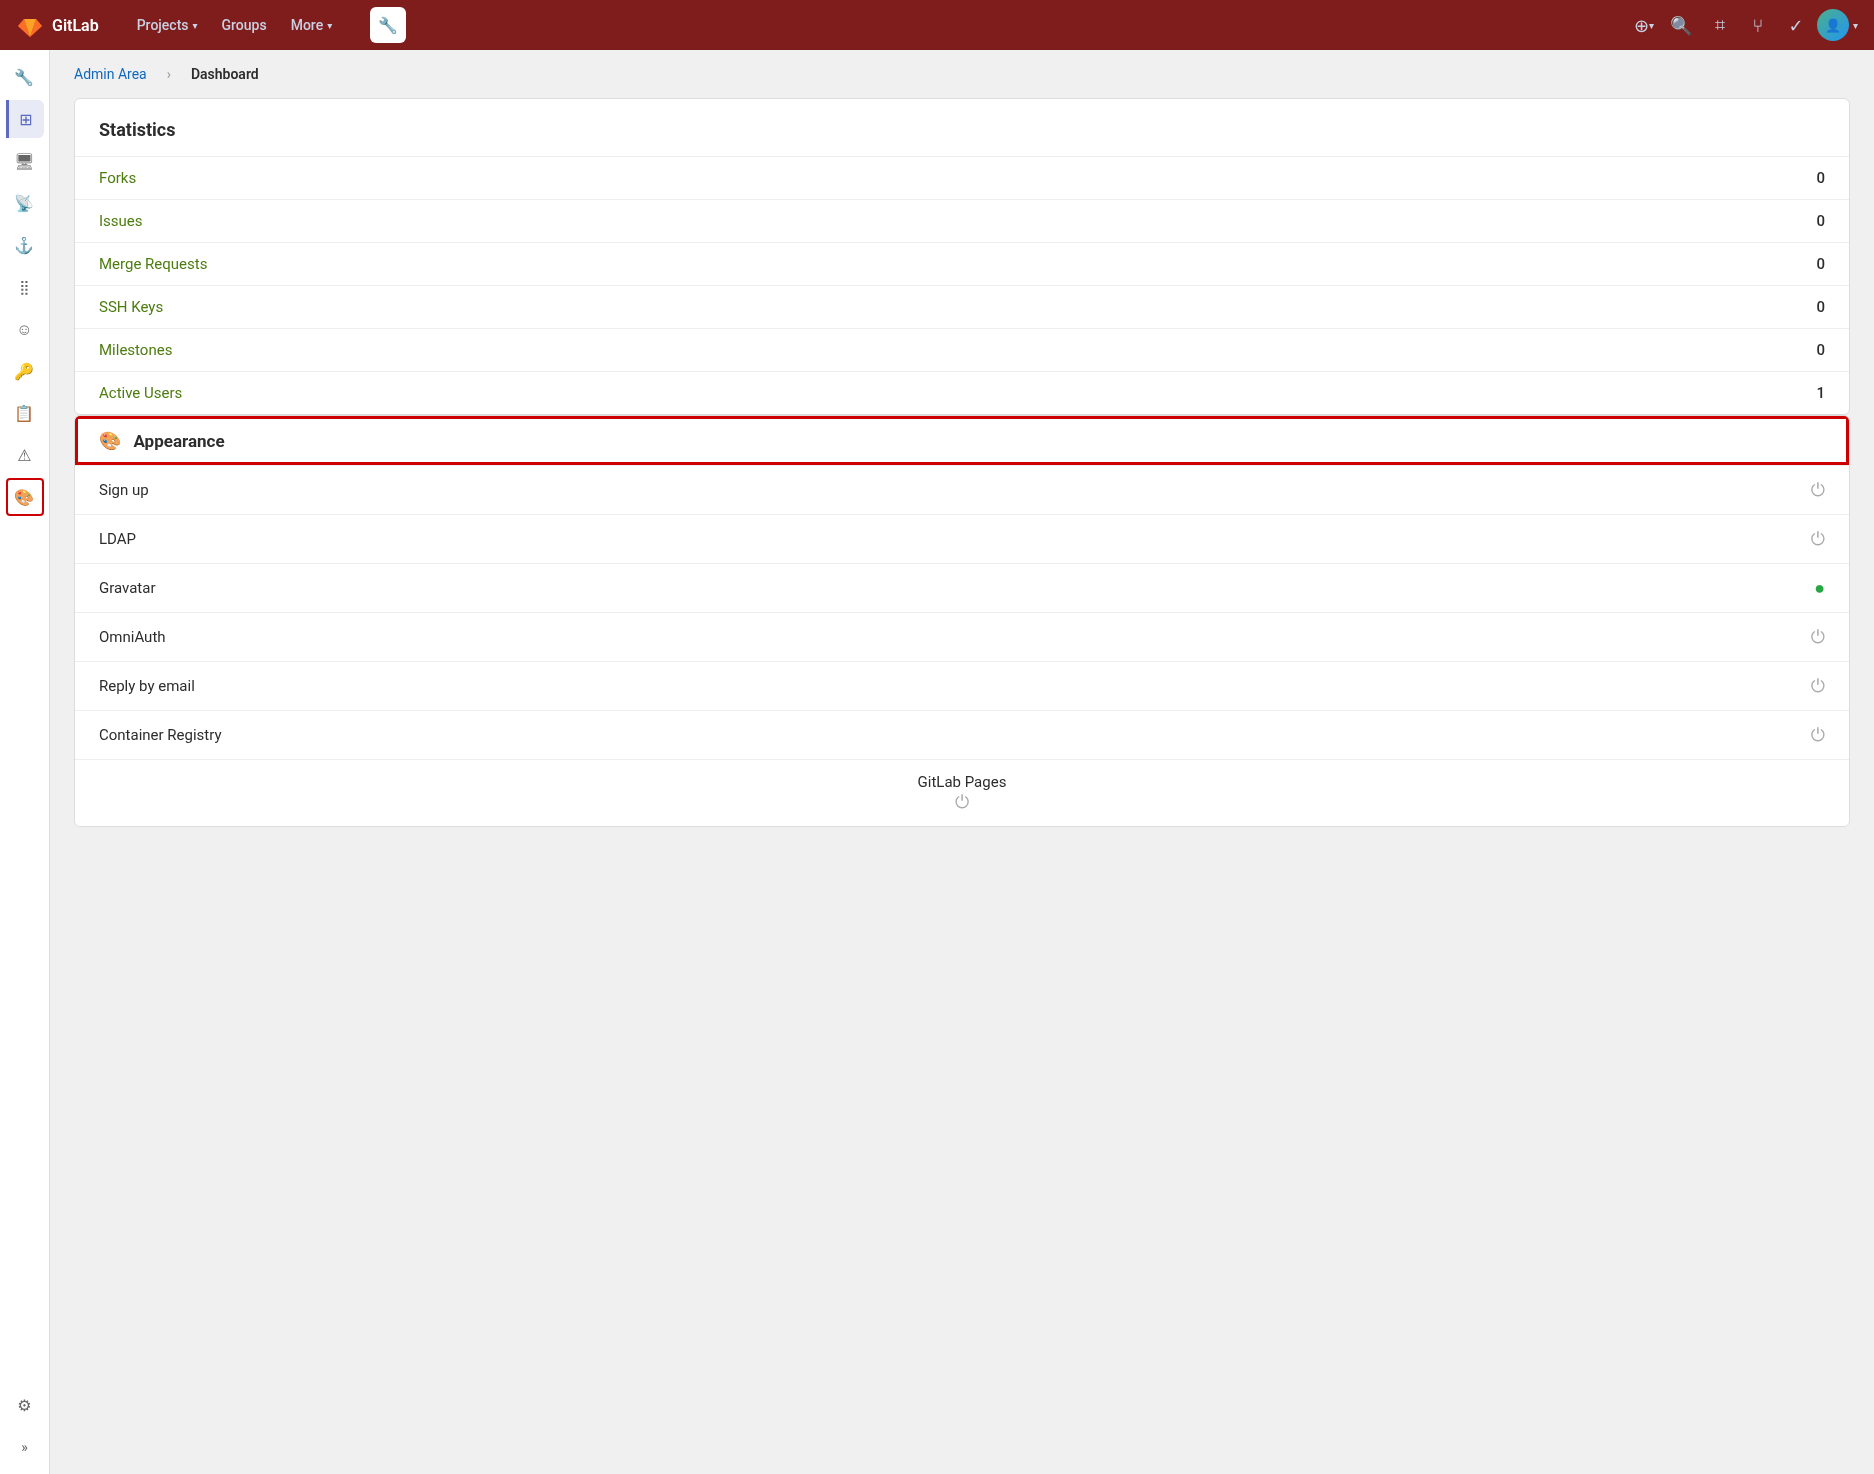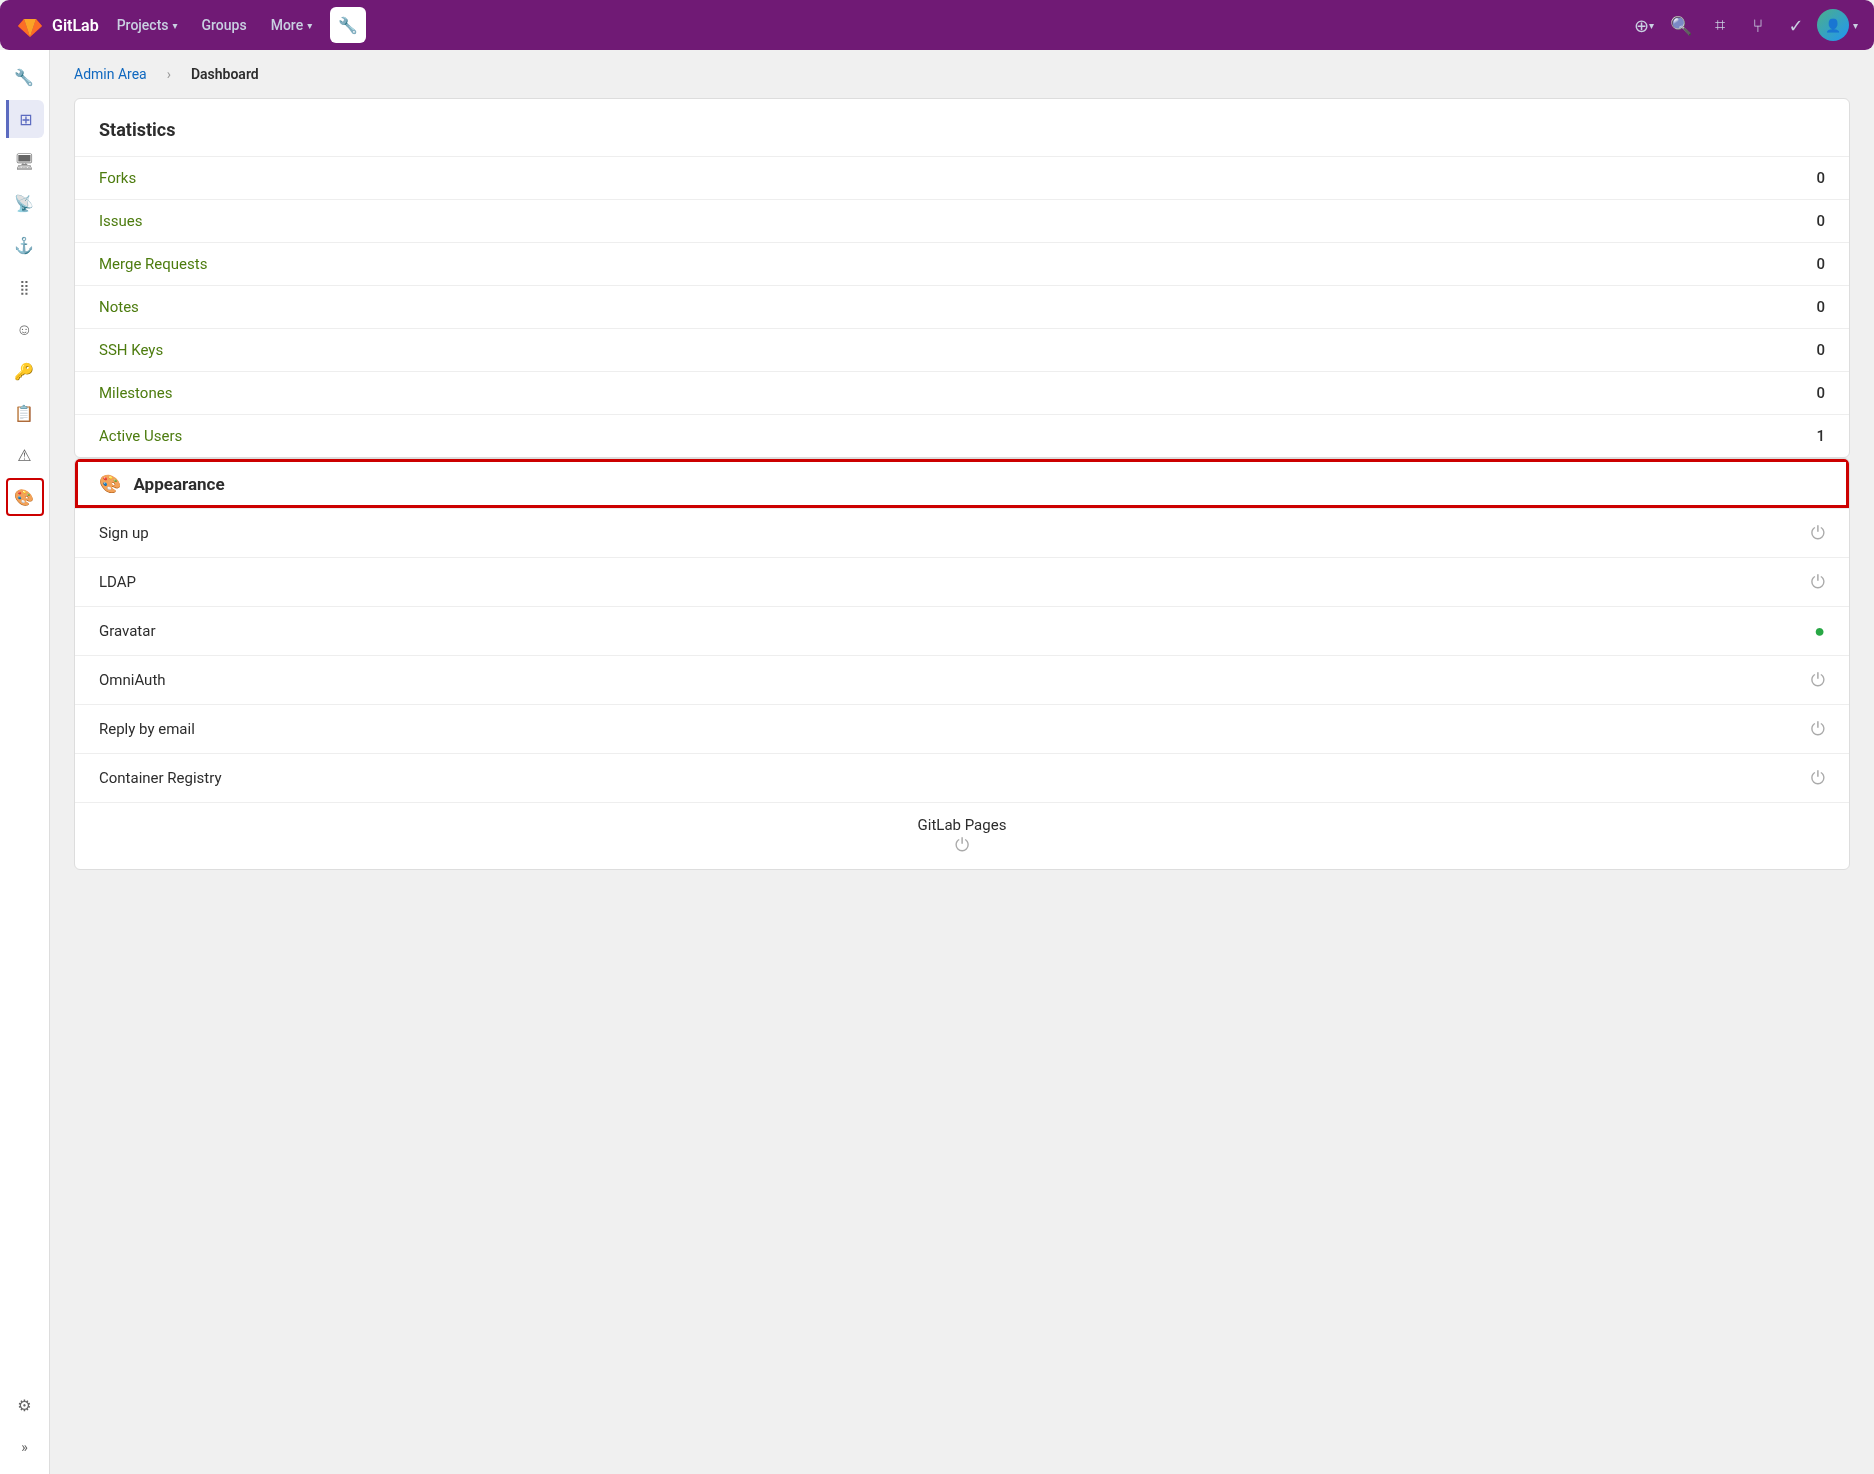--- a/index.html
+++ b/index.html
@@ -1,29 +1,28 @@
 <!DOCTYPE html>
 <html><head>
   <meta charset="utf-8">
   <style>
     * { box-sizing: border-box; margin: 0; padding: 0; }
     body { font-family: -apple-system, BlinkMacSystemFont, 'Segoe UI', Roboto, sans-serif; background: #f0f0f0; color: #2d2d2d; font-size: 14px; }
 
     
     .topnav {
-      background: #701a75;
+      background: #7f1d1d;
       height: 50px;
       display: flex;
       align-items: center;
       padding: 0 16px;
-      gap: 0;
+      gap: 20px;
       position: fixed;
       top: 0; left: 0; right: 0;
       z-index: 100;
-      border-radius: 9px;
     }
     .topnav-logo {
       display: flex;
       align-items: center;
       gap: 8px;
       margin-right: 8px;
     }
     .gitlab-logo {
       width: 28px; height: 28px;
     }
@@ -368,24 +367,20 @@
           </tr>
           <tr>
             <td>Issues</td>
             <td>0</td>
           </tr>
           <tr>
             <td>Merge Requests</td>
             <td>0</td>
           </tr>
           <tr>
-            <td>Notes</td>
-            <td>0</td>
-          </tr>
-          <tr>
             <td>SSH Keys</td>
             <td>0</td>
           </tr>
           <tr>
             <td>Milestones</td>
             <td>0</td>
           </tr>
           <tr>
             <td>Active Users</td>
             <td>1</td>

